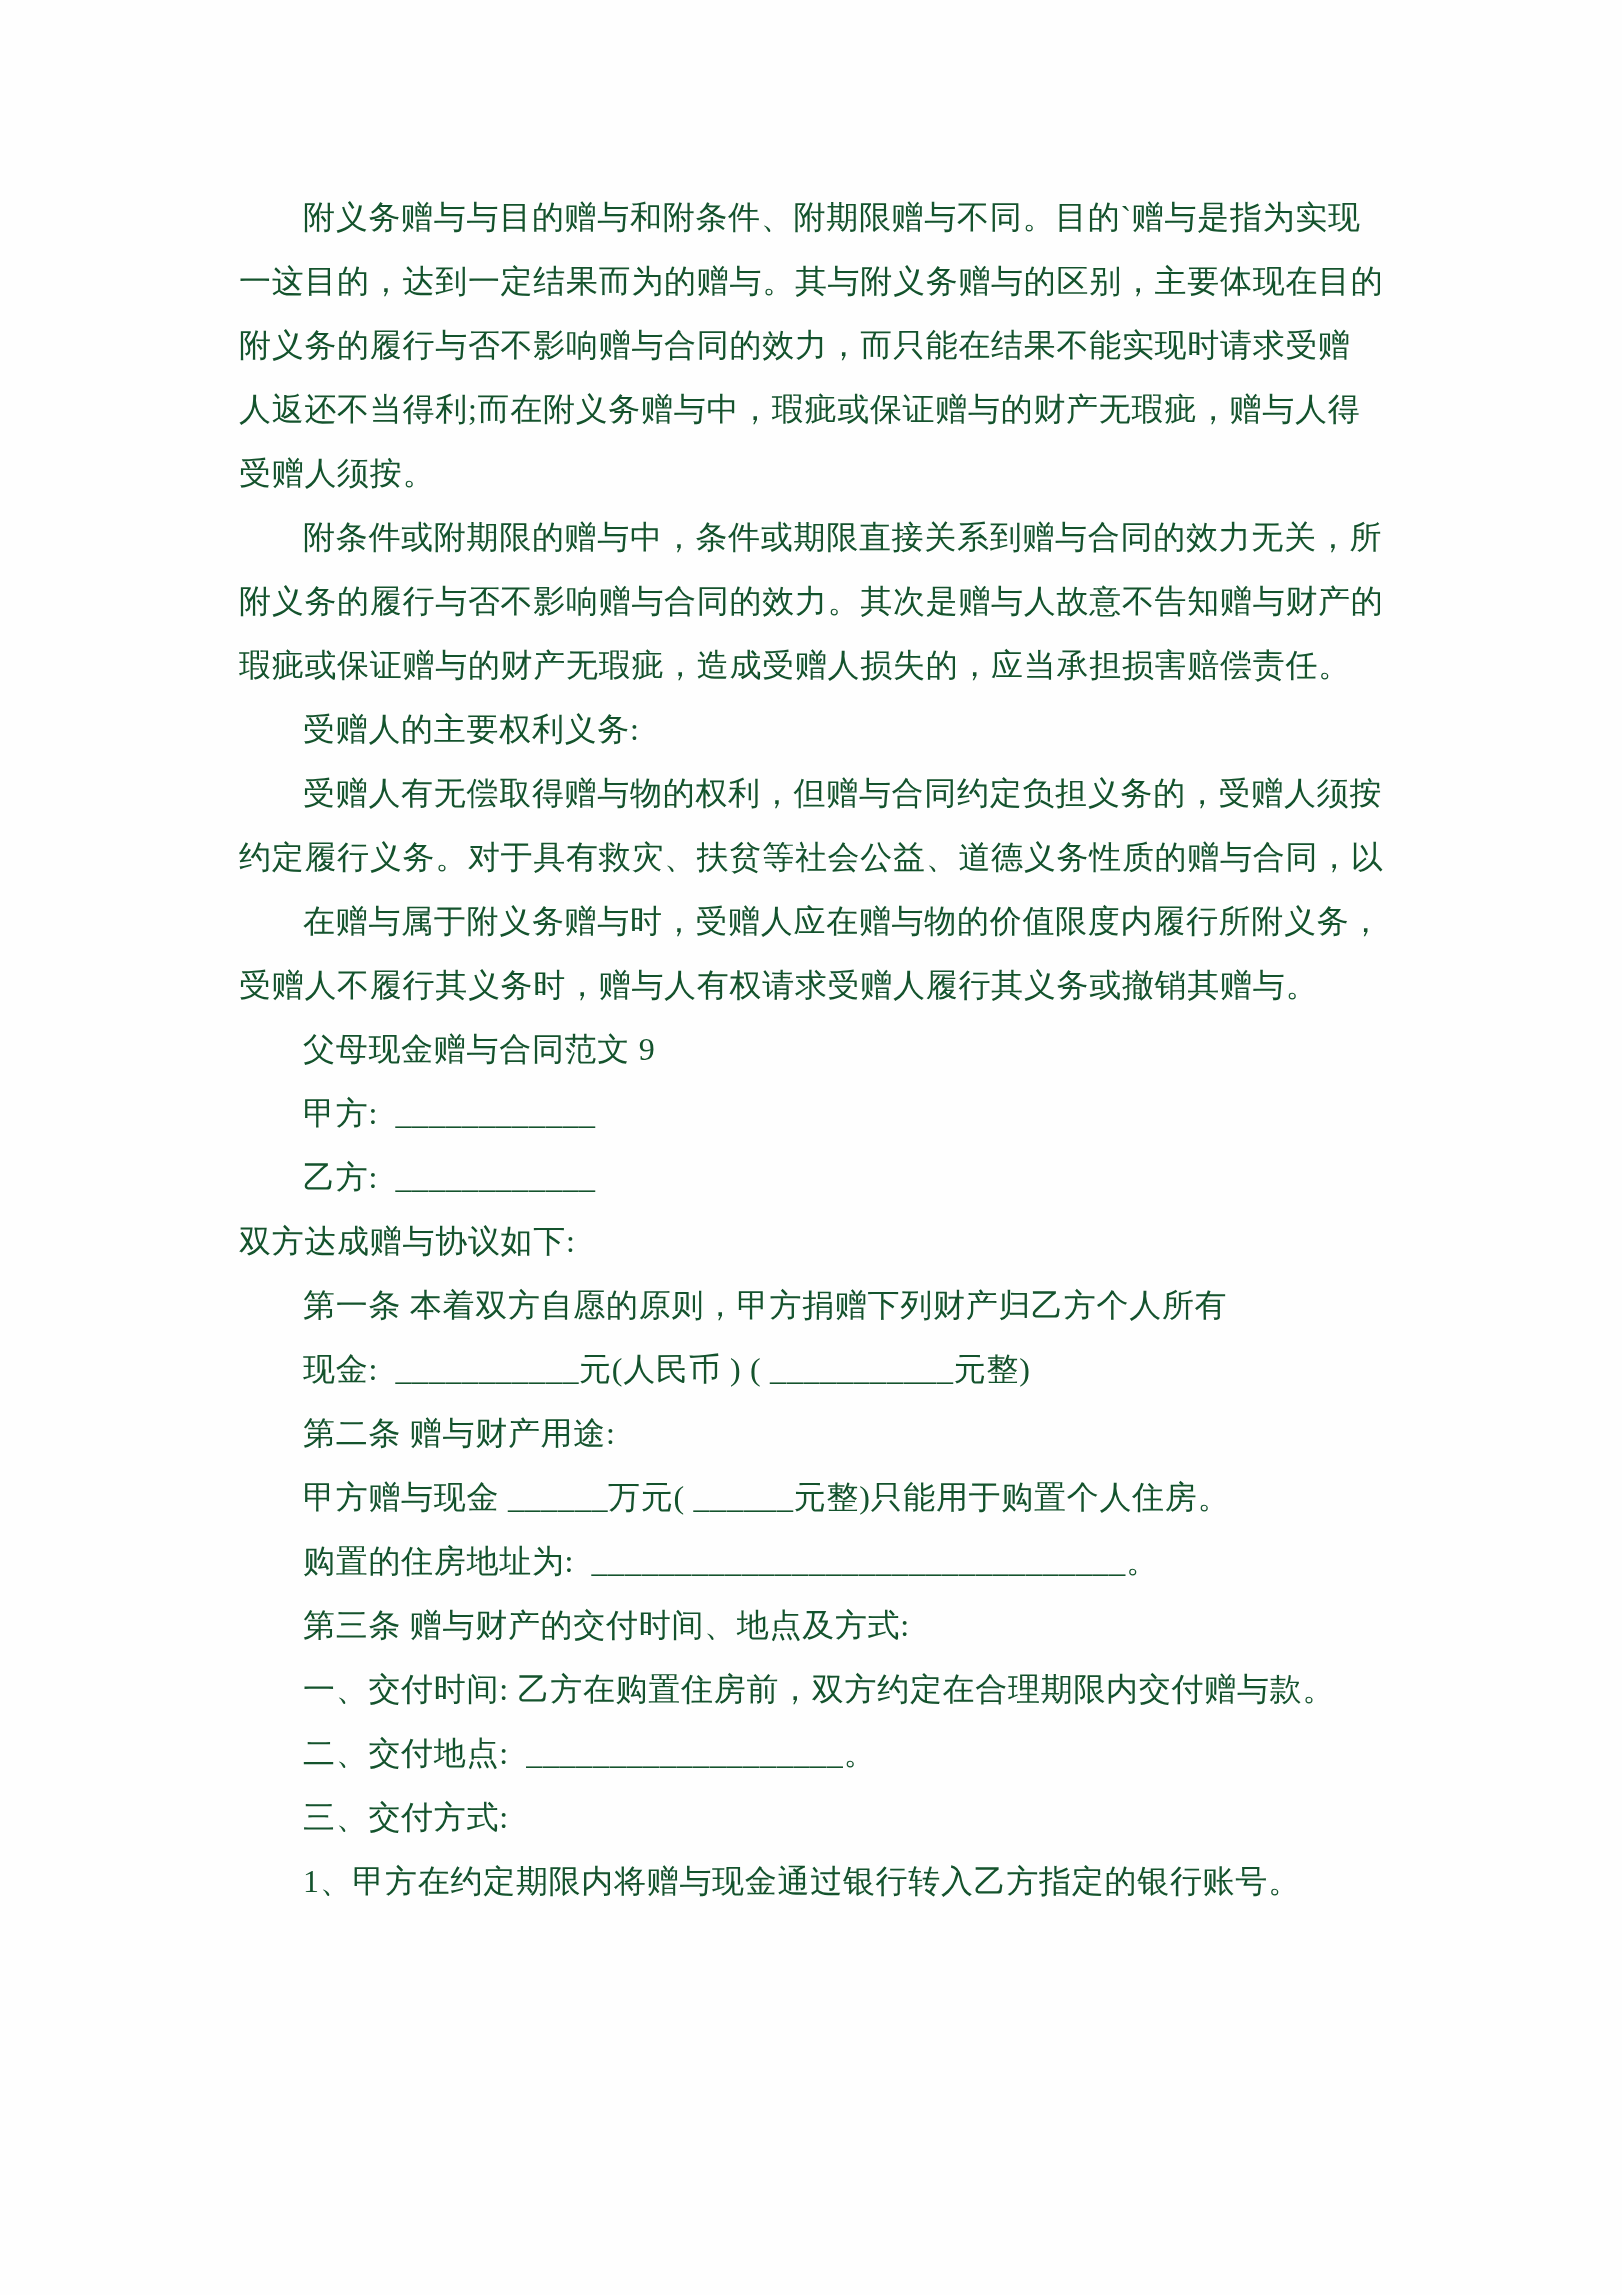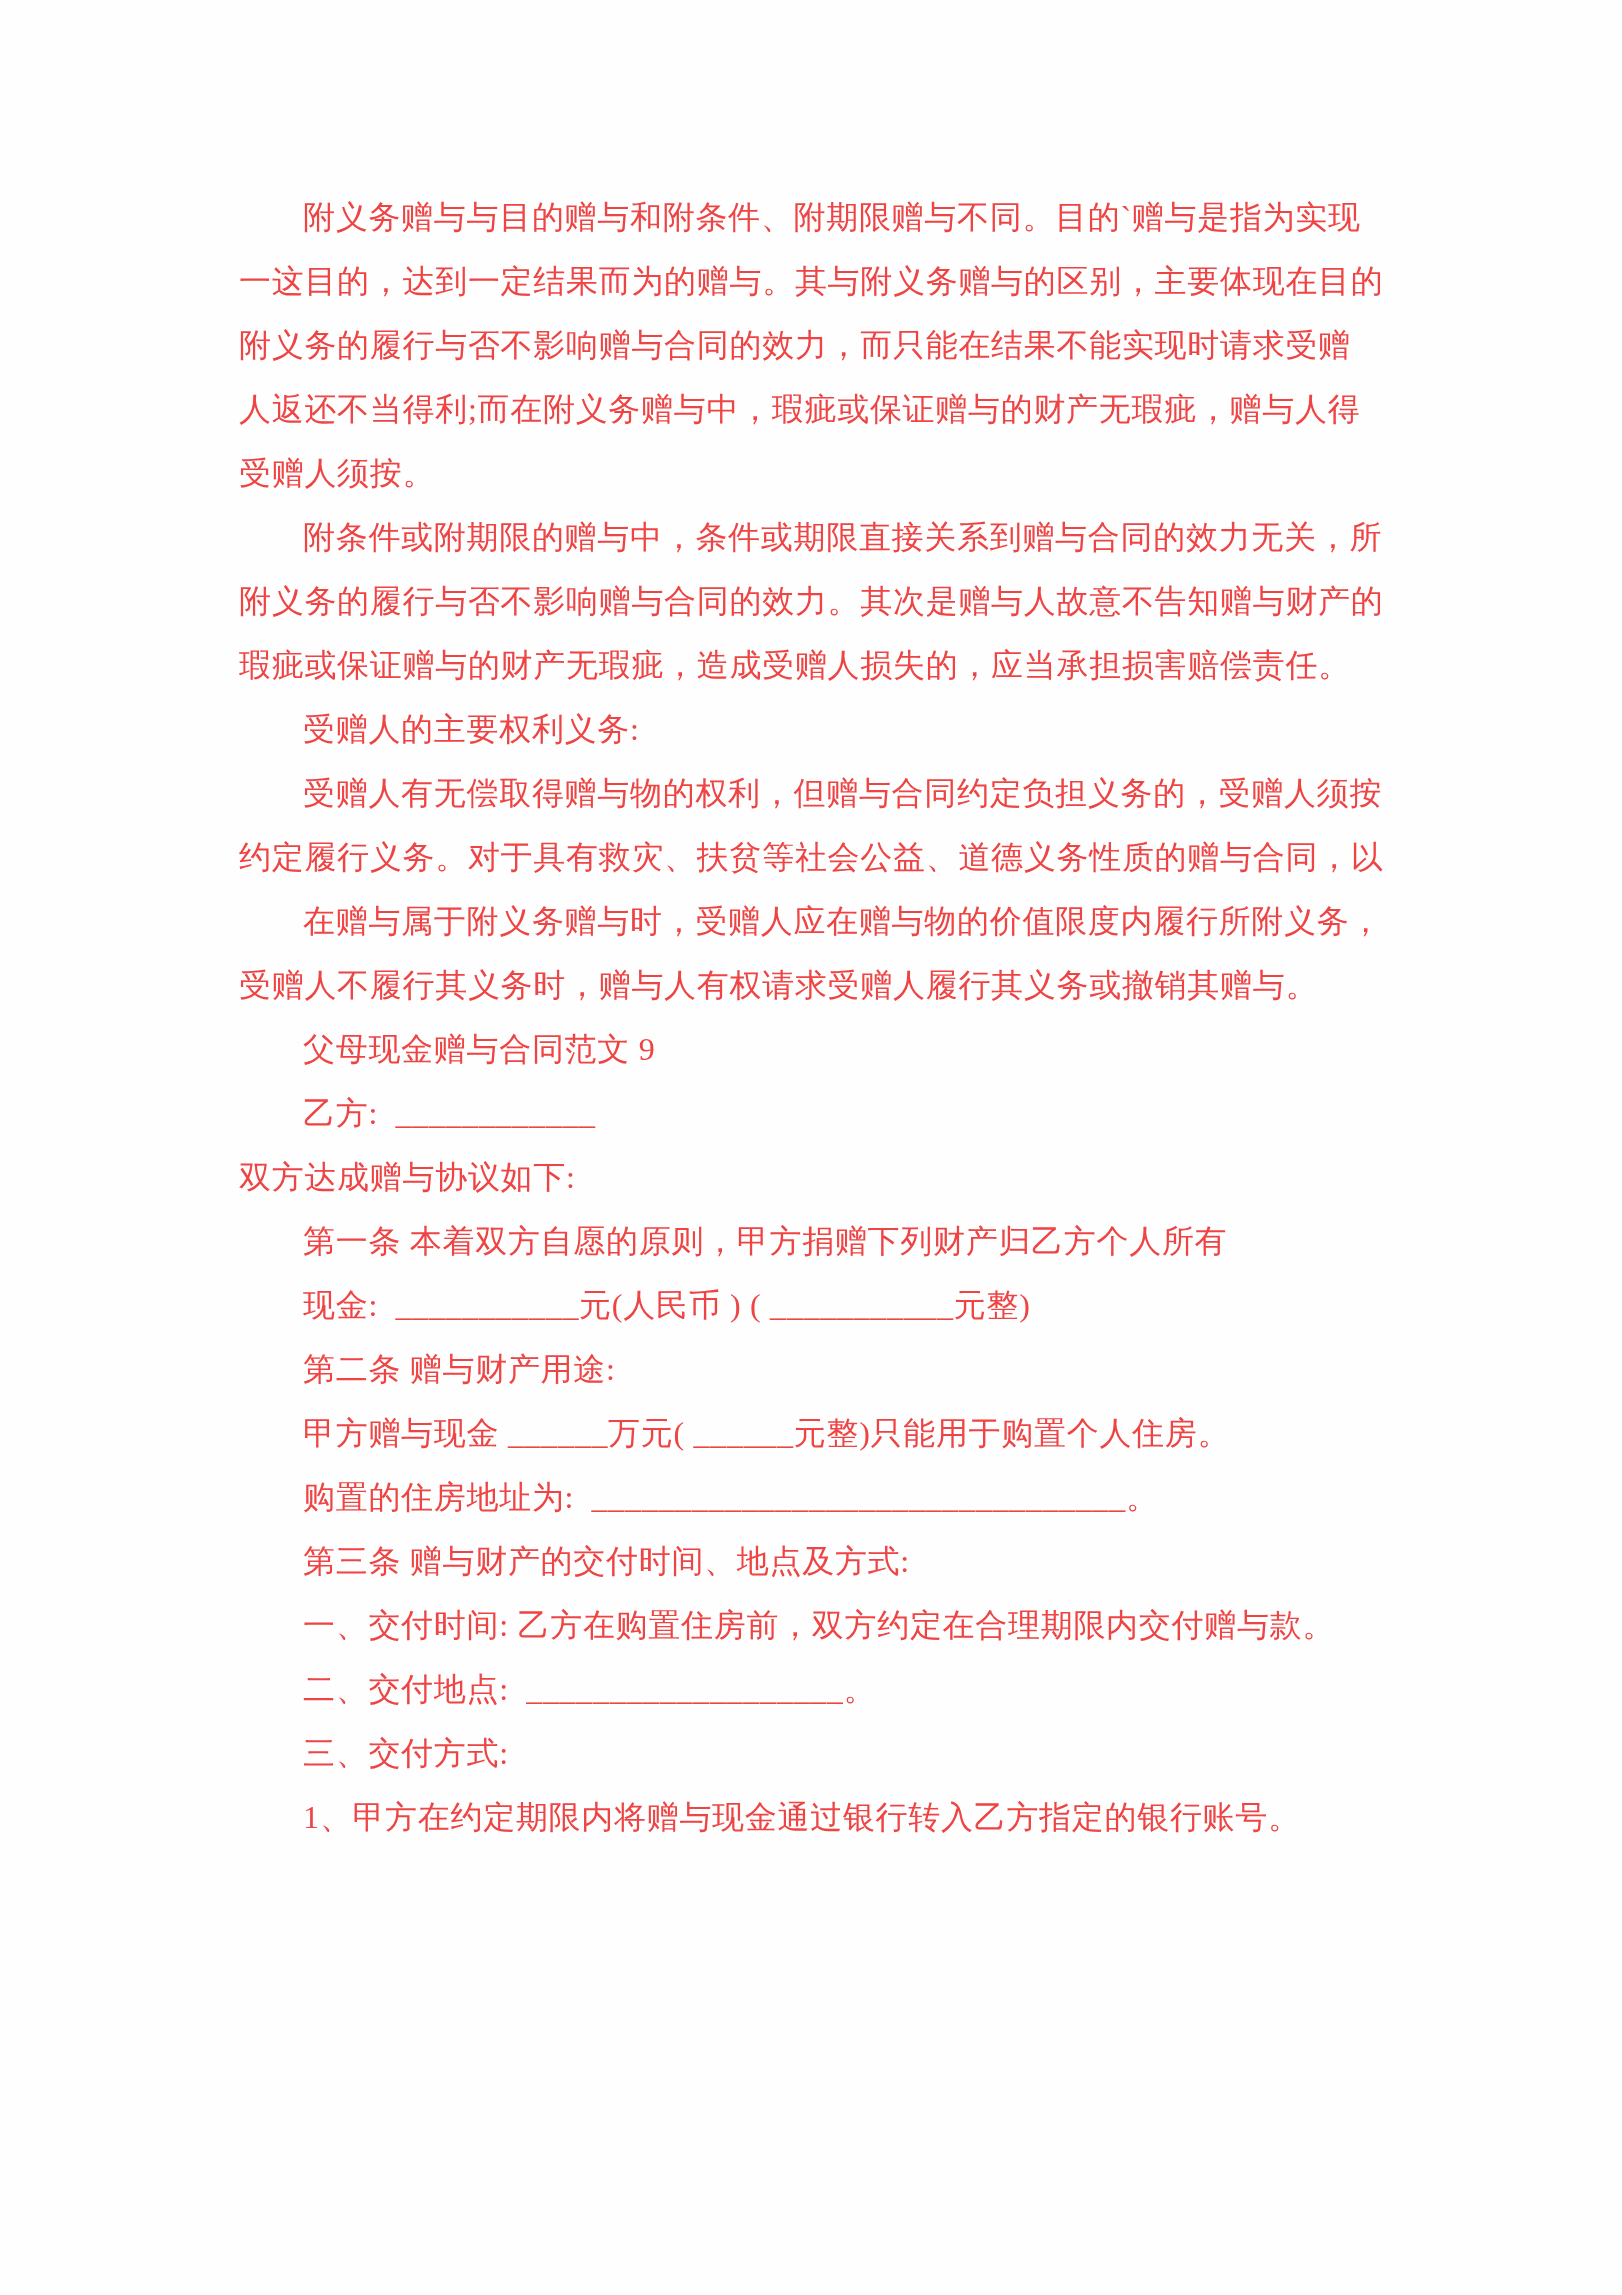--- a/index.html
+++ b/index.html
@@ -39,36 +39,37 @@
     white-space: pre;      
   }
   .line.indent {
     padding-left: 64px;    
   }
 </style>
 </head>
 <body>
 
 <div class="doc-page" style="background: rgb(254, 254, 254);">
-  <div class="doc-body" style="color: #ef4444;">
+  <div class="doc-body" style="color: #14532d;">
 
   <div class="line indent">附义务赠与与目的赠与和附条件、附期限赠与不同。目的`赠与是指为实现</div>
       <div class="line">一这目的，达到一定结果而为的赠与。其与附义务赠与的区别，主要体现在目的</div>
       <div class="line">附义务的履行与否不影响赠与合同的效力，而只能在结果不能实现时请求受赠</div>
       <div class="line">人返还不当得利;而在附义务赠与中，瑕疵或保证赠与的财产无瑕疵，赠与人得</div>
       <div class="line">受赠人须按。</div>
       <div class="line indent">附条件或附期限的赠与中，条件或期限直接关系到赠与合同的效力无关，所</div>
       <div class="line">附义务的履行与否不影响赠与合同的效力。其次是赠与人故意不告知赠与财产的</div>
       <div class="line">瑕疵或保证赠与的财产无瑕疵，造成受赠人损失的，应当承担损害赔偿责任。</div>
       <div class="line indent">受赠人的主要权利义务:</div>
       <div class="line indent">受赠人有无偿取得赠与物的权利，但赠与合同约定负担义务的，受赠人须按</div>
       <div class="line">约定履行义务。对于具有救灾、扶贫等社会公益、道德义务性质的赠与合同，以</div>
       <div class="line indent">在赠与属于附义务赠与时，受赠人应在赠与物的价值限度内履行所附义务，</div>
       <div class="line">受赠人不履行其义务时，赠与人有权请求受赠人履行其义务或撤销其赠与。</div>
       <div class="line indent">父母现金赠与合同范文 9</div>
+      <div class="line indent">甲方:  ____________</div>
       <div class="line indent">乙方:  ____________</div>
       <div class="line">双方达成赠与协议如下:</div>
       <div class="line indent">第一条 本着双方自愿的原则，甲方捐赠下列财产归乙方个人所有</div>
       <div class="line indent">现金:  ___________元(人民币 ) ( ___________元整)</div>
       <div class="line indent">第二条 赠与财产用途:</div>
       <div class="line indent">甲方赠与现金 ______万元( ______元整)只能用于购置个人住房。</div>
       <div class="line indent">购置的住房地址为:  ________________________________。</div>
       <div class="line indent">第三条 赠与财产的交付时间、地点及方式:</div>
       <div class="line indent">一、交付时间: 乙方在购置住房前，双方约定在合理期限内交付赠与款。</div>
       <div class="line indent">二、交付地点:  ___________________。</div>

